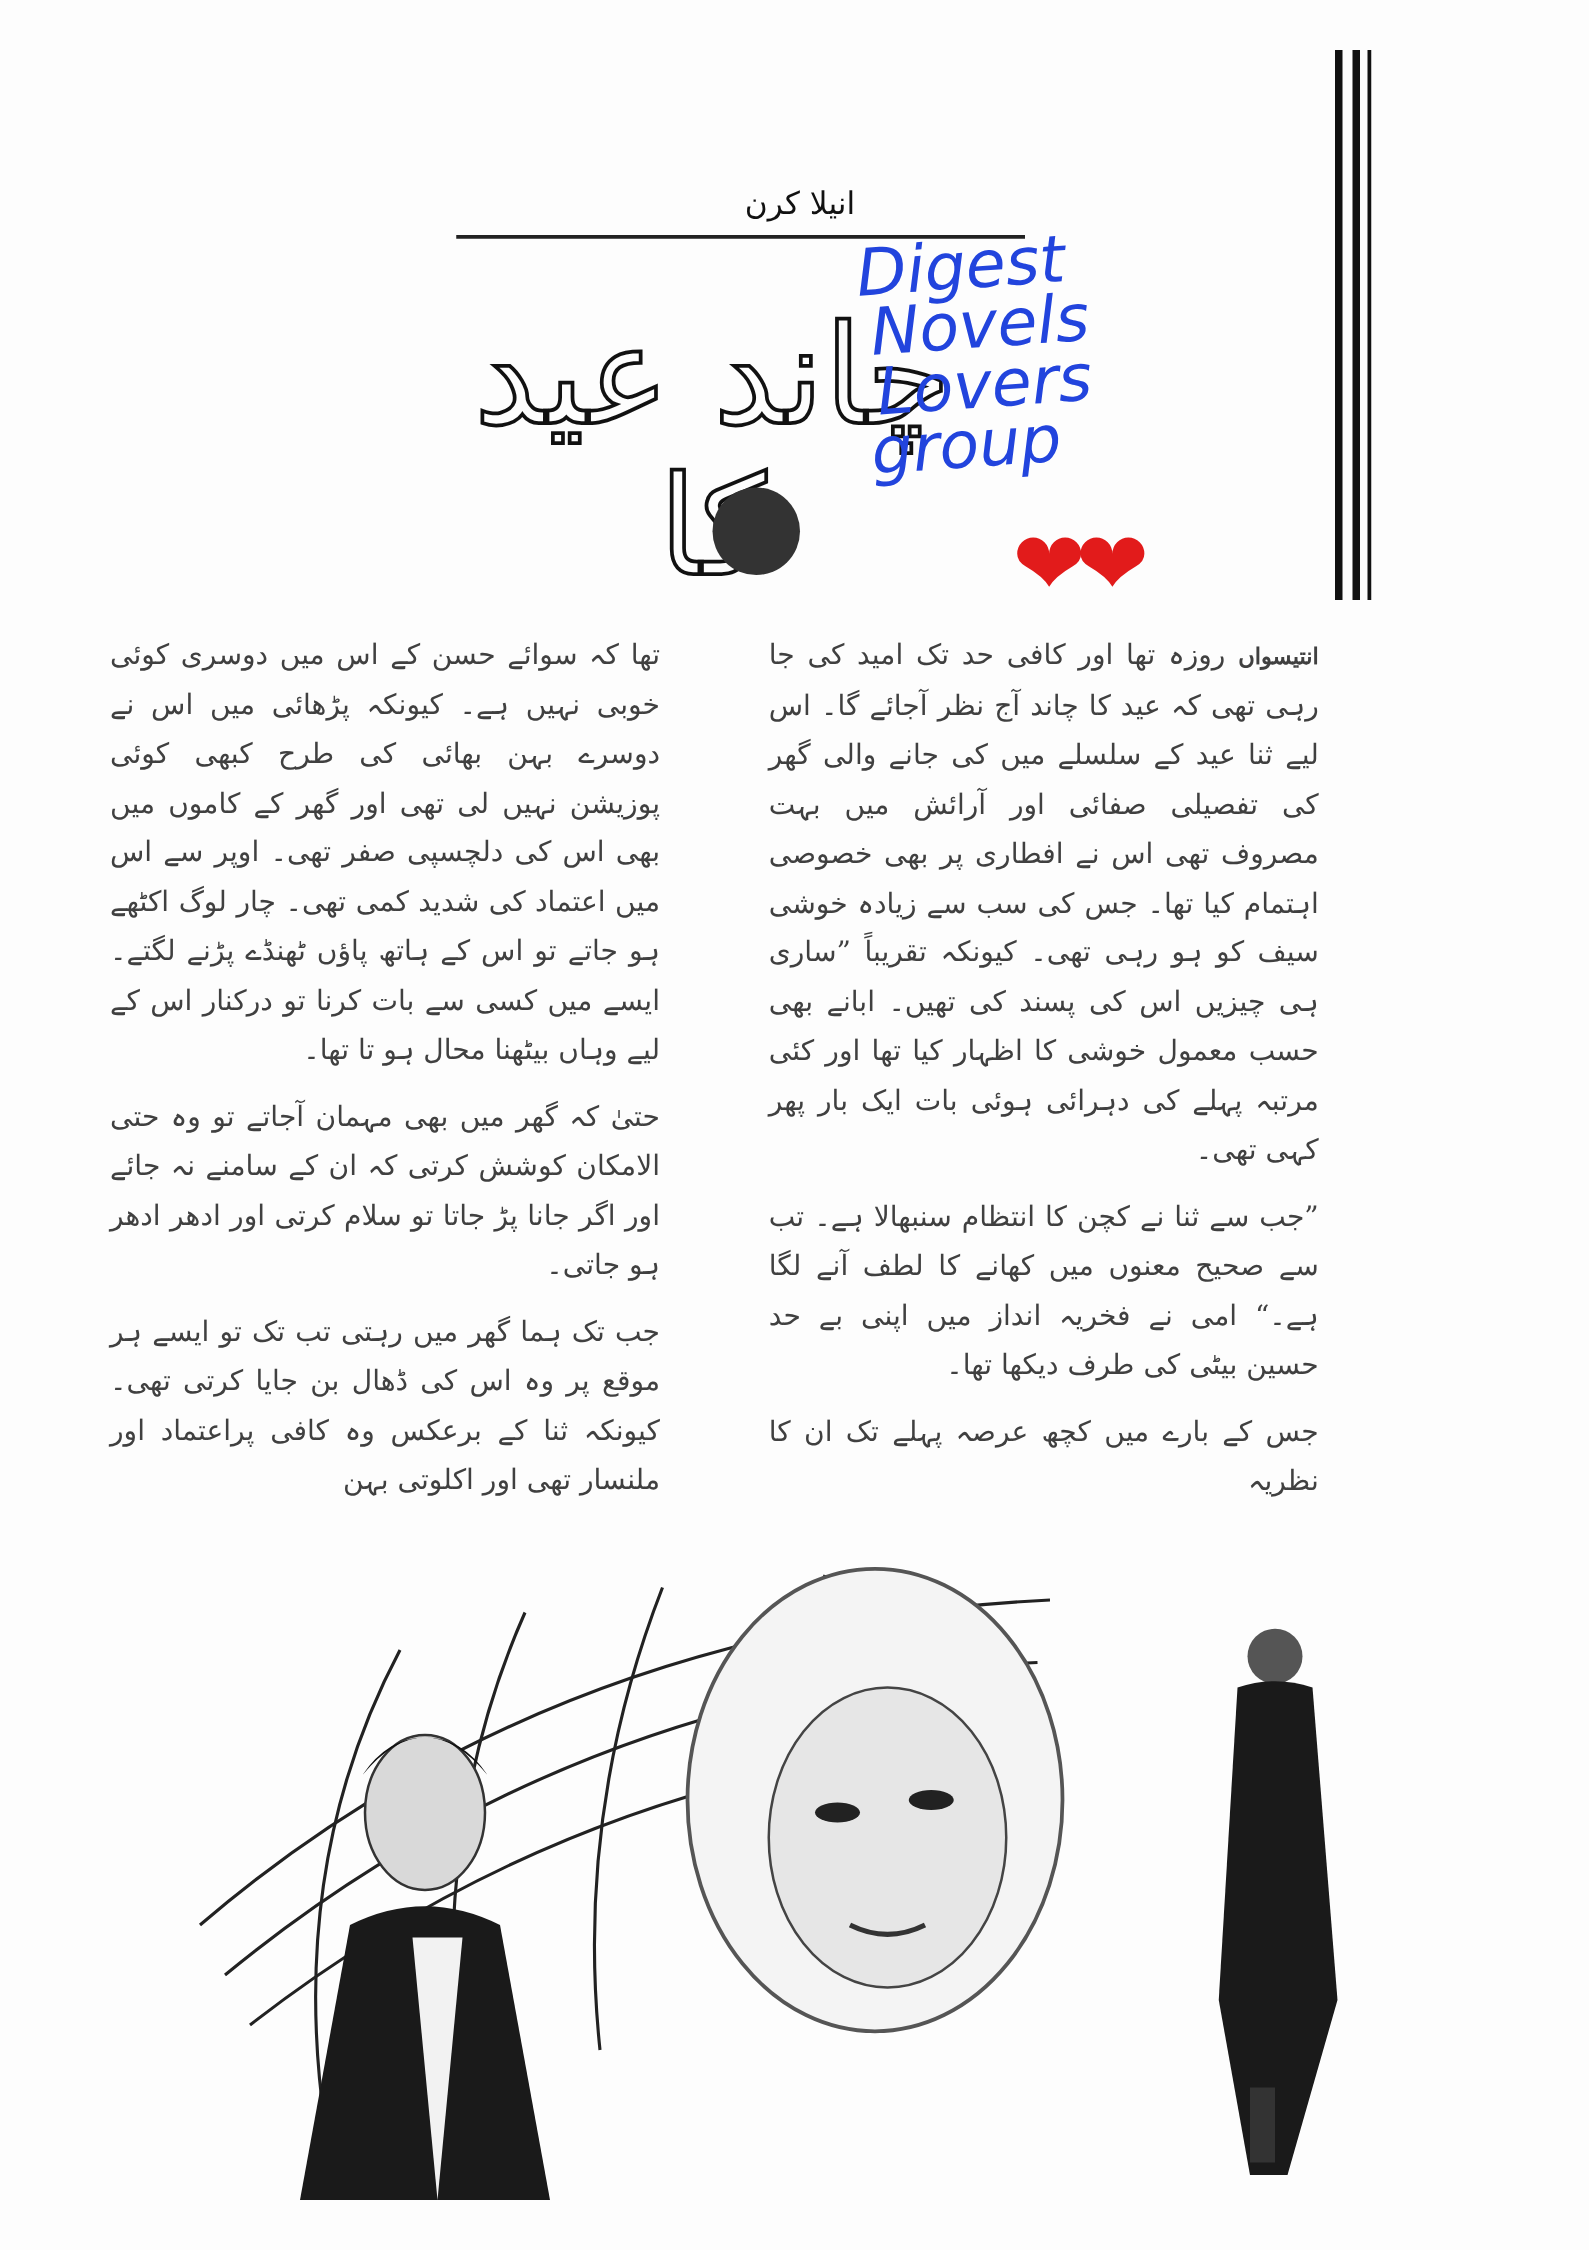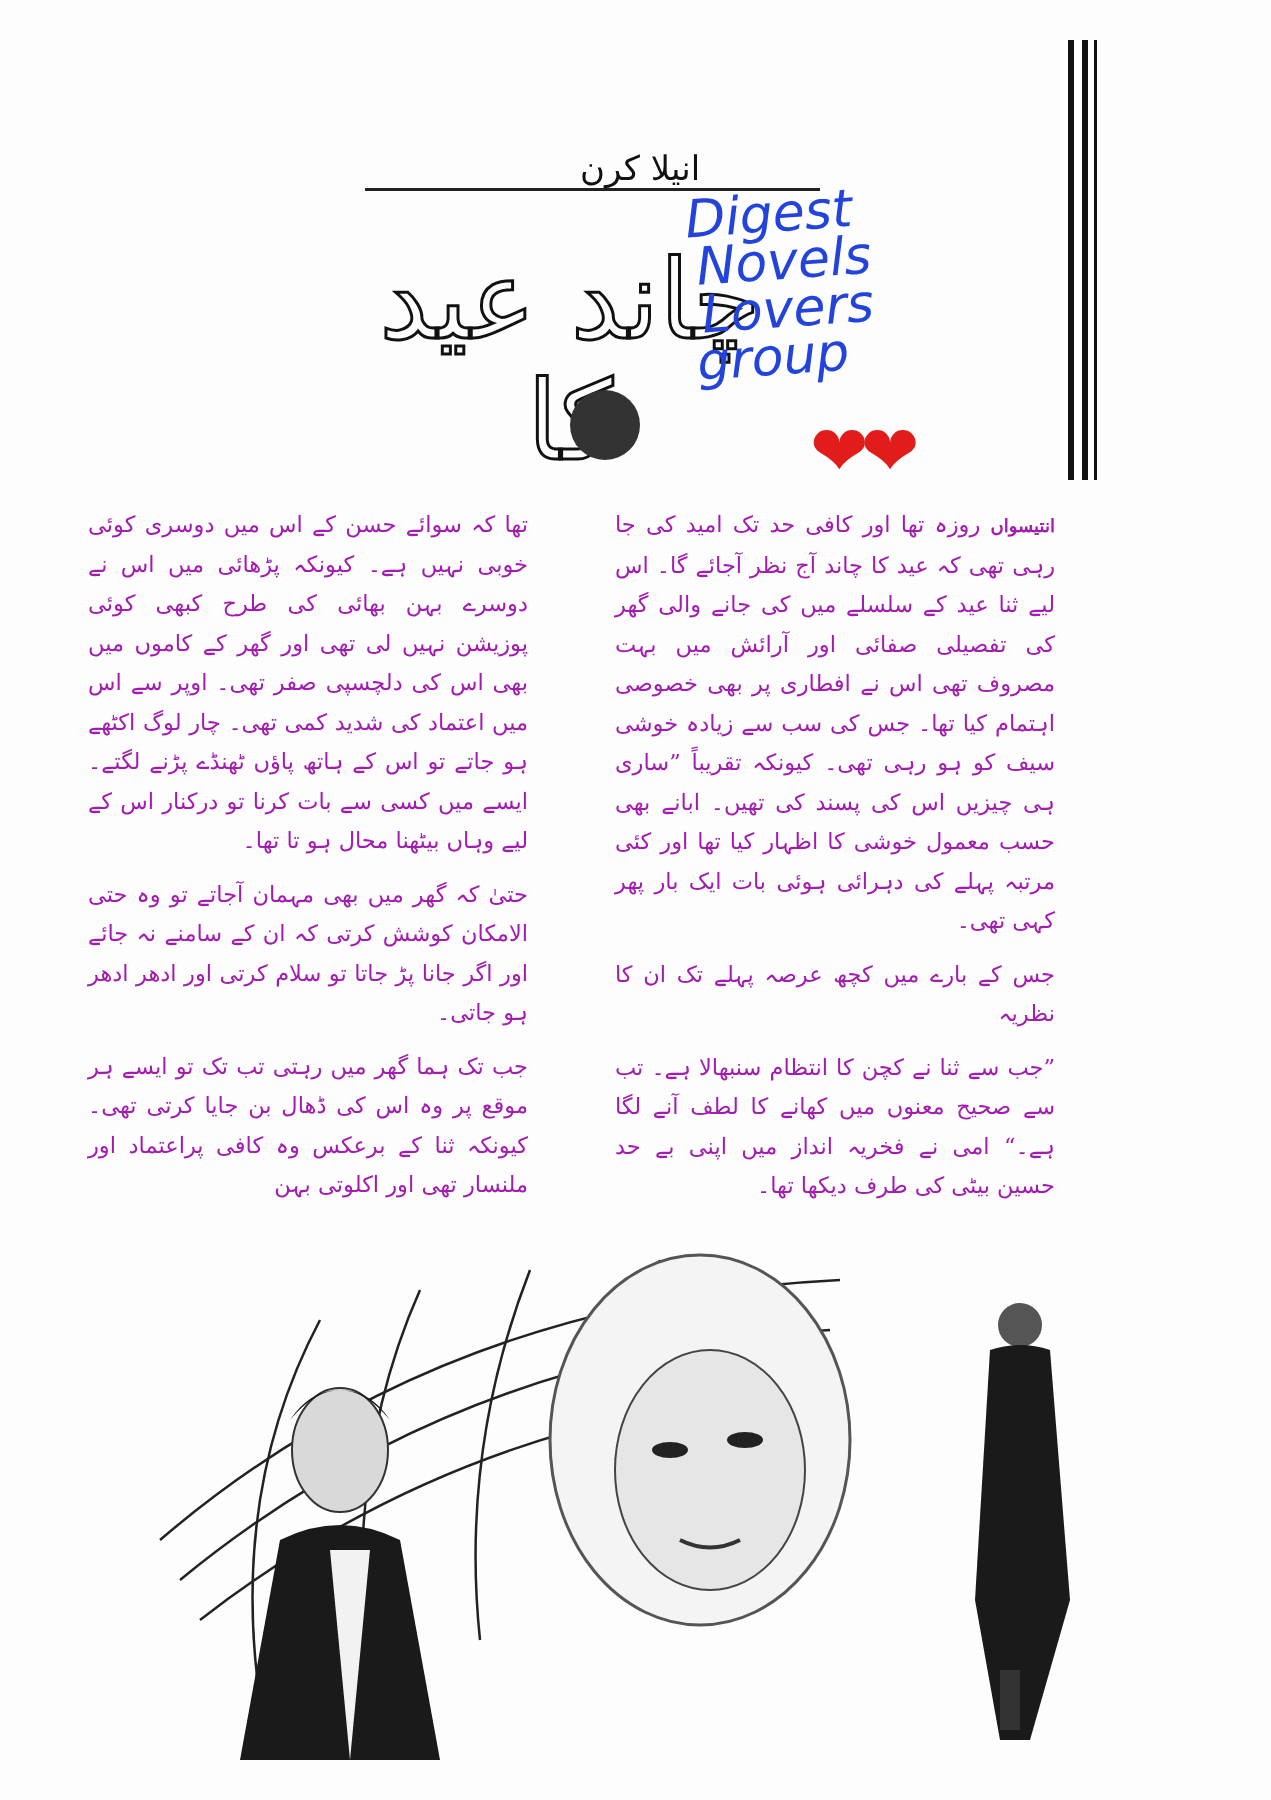--- a/index.html
+++ b/index.html
@@ -1,27 +1,27 @@
 <!DOCTYPE html>
 <html><head>
 <meta charset="utf-8">
 <style>
   html, body { margin:0; padding:0; background:#ffffff; }
   body { width:1271px; height:1800px; position:relative; overflow:hidden; font-family:"DejaVu Sans", sans-serif; color:#111; }
   .page { position:absolute; left:0; top:0; width:1271px; height:1800px; background:#fdfdfd; }
   .vbar { position:absolute; background:#111; }
-  .author { position:absolute; left:540px; top:148px; width:200px; text-align:center; font-size:34px; direction:rtl; font-family:"DejaVu Serif", serif; }
+  .author { position:absolute; left:540px; top:148px; width:200px; text-align:center; font-size:25px; direction:rtl; font-family:"DejaVu Serif", serif; }
   .rule { position:absolute; left:365px; top:188px; width:455px; height:3px; background:#222; }
   .title { position:absolute; left:360px; top:200px; width:520px; height:250px; }
   .title-text { position:absolute; left:0; top:40px; width:420px; text-align:center; font-size:110px; direction:rtl; font-family:"DejaVu Serif", serif; color:transparent; -webkit-text-stroke:3px #111; line-height:1.1; }
   .moon { position:absolute; left:210px; top:190px; width:70px; height:70px; border-radius:50%; background:#333; }
   .watermark { position:absolute; left:690px; top:188px; width:240px; color:#2244dd; font-family:"DejaVu Sans", sans-serif; font-style:italic; font-size:52px; line-height:0.92; transform:rotate(-4deg); }
   .watermark div { white-space:nowrap; }
   .hearts { position:absolute; left:810px; top:410px; font-size:70px; color:#e21b1b; letter-spacing:-8px; }
-  .col { position:absolute; top:505px; width:440px; direction:rtl; text-align:justify; font-family:"DejaVu Serif", serif; font-size:22.5px; line-height:39.5px; color:#a21caf; }
+  .col { position:absolute; top:505px; width:440px; direction:rtl; text-align:justify; font-family:"DejaVu Serif", serif; font-size:22.5px; line-height:39.5px; color:#404040; }
   .col p { margin:0 0 14px 0; }
   .col-right { left:615px; }
   .col-left { left:88px; }
   .lead { font-weight:bold; font-size:18px; }
   .art { position:absolute; left:140px; top:1240px; width:1000px; height:520px; }
 </style>
 </head>
 <body>
 
 <div class="page">
@@ -41,22 +41,22 @@
   <div class="watermark">
     <div>Digest</div>
     <div style="margin-left:8px">Novels</div>
     <div style="margin-left:10px">Lovers</div>
     <div style="margin-left:2px">group</div>
   </div>
   <div class="hearts">❤❤</div>
 
   <div class="col col-right">
     <p><span class="lead">انتیسواں</span><span> روزہ تھا اور کافی حد تک امید کی جا رہی تھی کہ عید کا چاند آج نظر آجائے گا۔ اس لیے ثنا عید کے سلسلے میں کی جانے والی گھر کی تفصیلی صفائی اور آرائش میں بہت مصروف تھی اس نے افطاری پر بھی خصوصی اہتمام کیا تھا۔ جس کی سب سے زیادہ خوشی سیف کو ہو رہی تھی۔ کیونکہ تقریباً ”ساری ہی چیزیں اس کی پسند کی تھیں۔ ابانے بھی حسب معمول خوشی کا اظہار کیا تھا اور کئی مرتبہ پہلے کی دہرائی ہوئی بات ایک بار پھر کہی تھی۔</span></p>
+    <p><span>”جب سے ثنا نے کچن کا انتظام سنبھالا ہے۔ تب سے صحیح معنوں میں کھانے کا لطف آنے لگا ہے۔“ امی نے فخریہ انداز میں اپنی بے حد حسین بیٹی کی طرف دیکھا تھا۔</span></p>
     <p><span>جس کے بارے میں کچھ عرصہ پہلے تک ان کا نظریہ</span></p>
-    <p><span>”جب سے ثنا نے کچن کا انتظام سنبھالا ہے۔ تب سے صحیح معنوں میں کھانے کا لطف آنے لگا ہے۔“ امی نے فخریہ انداز میں اپنی بے حد حسین بیٹی کی طرف دیکھا تھا۔</span></p>
   </div>
 
   <div class="col col-left">
     <p><span>تھا کہ سوائے حسن کے اس میں دوسری کوئی خوبی نہیں ہے۔ کیونکہ پڑھائی میں اس نے دوسرے بہن بھائی کی طرح کبھی کوئی پوزیشن نہیں لی تھی اور گھر کے کاموں میں بھی اس کی دلچسپی صفر تھی۔ اوپر سے اس میں اعتماد کی شدید کمی تھی۔ چار لوگ اکٹھے ہو جاتے تو اس کے ہاتھ پاؤں ٹھنڈے پڑنے لگتے۔ ایسے میں کسی سے بات کرنا تو درکنار اس کے لیے وہاں بیٹھنا محال ہو تا تھا۔</span></p>
     <p><span>حتیٰ کہ گھر میں بھی مہمان آجاتے تو وہ حتی الامکان کوشش کرتی کہ ان کے سامنے نہ جائے اور اگر جانا پڑ جاتا تو سلام کرتی اور ادھر ادھر ہو جاتی۔</span></p>
     <p><span>جب تک ہما گھر میں رہتی تب تک تو ایسے ہر موقع پر وہ اس کی ڈھال بن جایا کرتی تھی۔ کیونکہ ثنا کے برعکس وہ کافی پراعتماد اور ملنسار تھی اور اکلوتی بہن</span></p>
   </div>
 
   <svg class="art" viewBox="0 0 1000 520">
     <g fill="none" stroke="#222" stroke-width="2.5">

